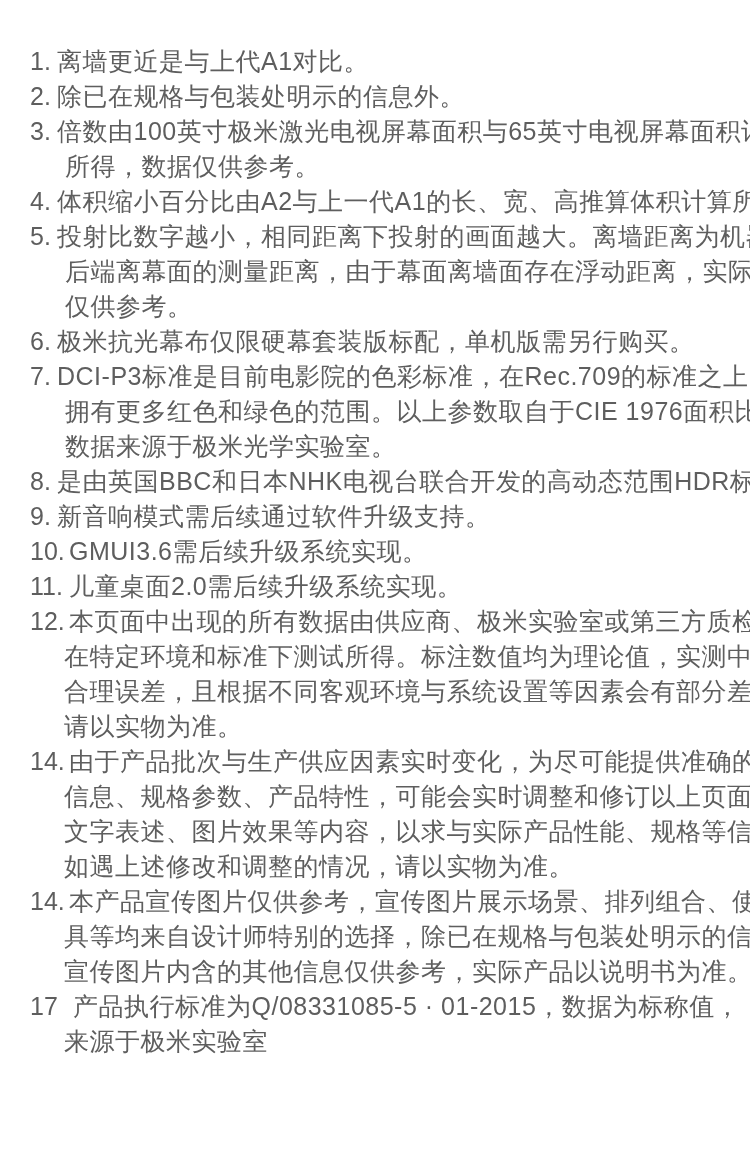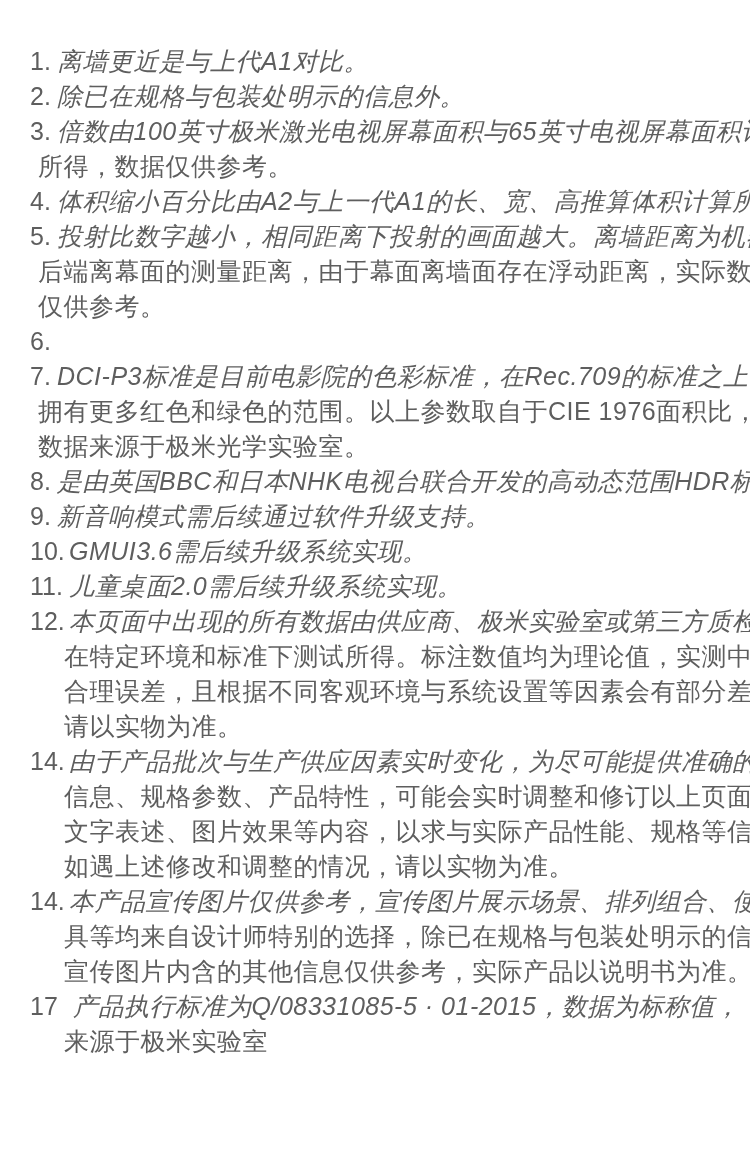--- a/index.html
+++ b/index.html
@@ -27,22 +27,22 @@
     white-space: nowrap;
   }
   .num {
     flex: 0 0 auto;
     white-space: pre;
     letter-spacing: 0;
   }
   .n1  { width: 27px; }
   .n2  { width: 39px; }
   .n15 { width: 43px; }
-  .txt { flex: 0 0 auto; font-style: italic; }
-  .cont.c1 { padding-left: 38px; }
+  .txt { flex: 0 0 auto; }
+  .cont.c1 { padding-left: 38px; margin-left: 27px; }
   .cont.c2 { padding-left: 64px; }
 </style>
 </head>
 <body>
 
 <div class="footnotes">
 
   <div class="item">
     <div class="line">
       <span class="num n1">1.</span>
@@ -77,20 +77,21 @@
       <span class="num n1">5.</span>
       <span class="txt">投射比数字越小，相同距离下投射的画面越大。离墙距离为机器</span>
     </div>
     <div class="line cont c1">后端离幕面的测量距离，由于幕面离墙面存在浮动距离，实际数据</div>
     <div class="line cont c1">仅供参考。</div>
   </div>
 
   <div class="item">
     <div class="line">
       <span class="num n1">6.</span>
+      <span class="txt">极米抗光幕布仅限硬幕套装版标配，单机版需另行购买。</span>
     </div>
   </div>
 
   <div class="item">
     <div class="line">
       <span class="num n1">7.</span>
       <span class="txt">DCI-P3标准是目前电影院的色彩标准，在Rec.709的标准之上，</span>
     </div>
     <div class="line cont c1">拥有更多红色和绿色的范围。以上参数取自于CIE 1976面积比，</div>
     <div class="line cont c1">数据来源于极米光学实验室。</div>

